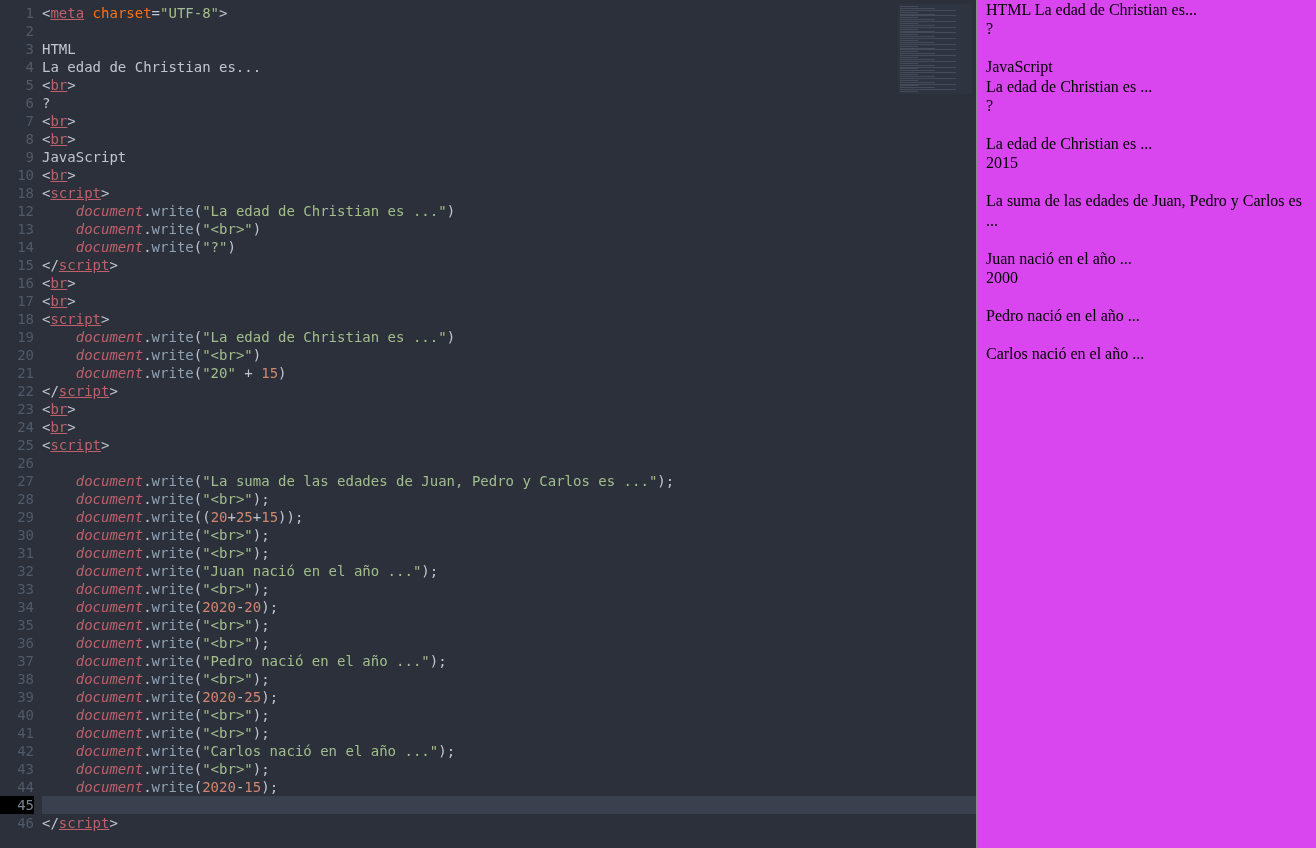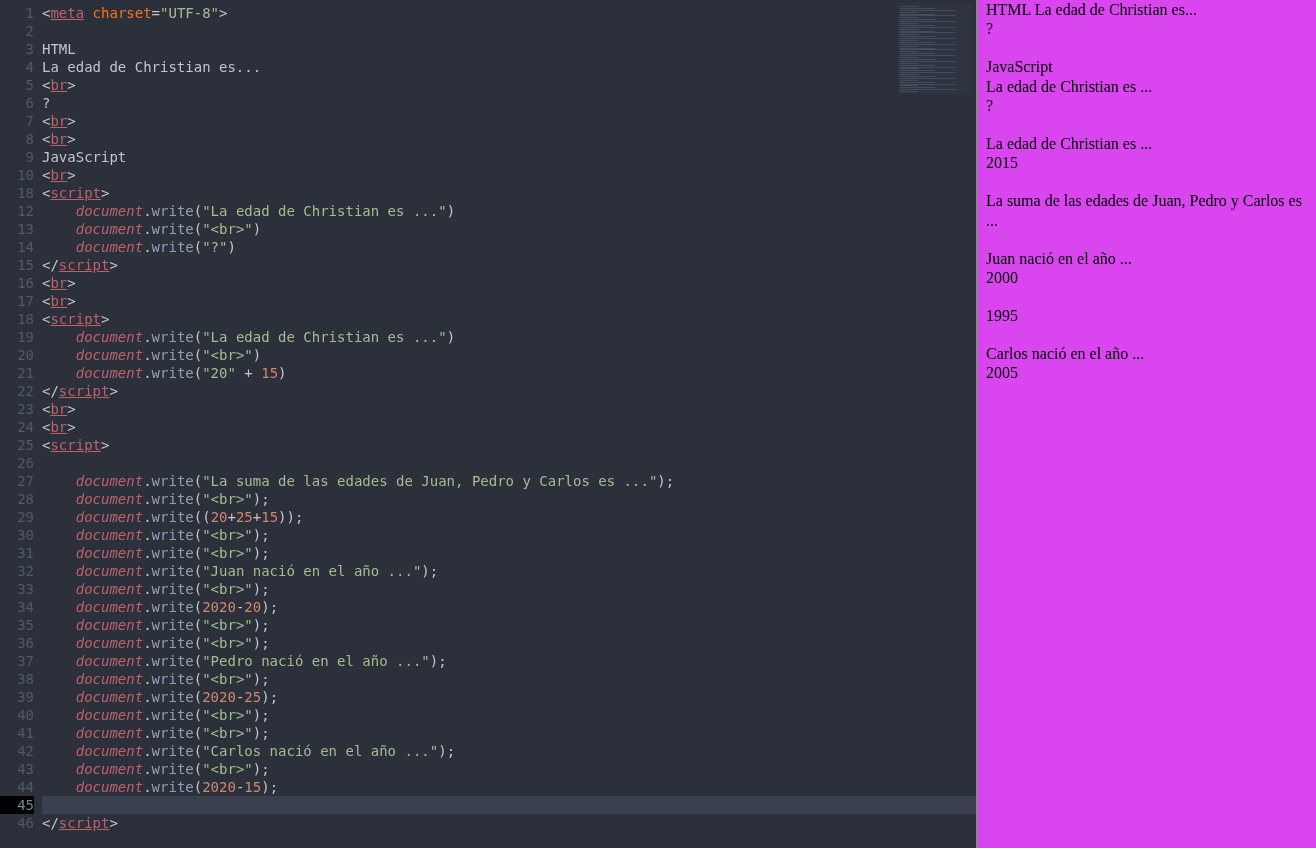--- a/index.html
+++ b/index.html
@@ -202,17 +202,16 @@
     <div>?</div>
     <div class="gap"></div>
     <div>La edad de Christian es ...</div>
     <div>2015</div>
     <div class="gap"></div>
     <div>La suma de las edades de Juan, Pedro y Carlos es ...</div>
     <div class="gap"></div>
     <div>Juan nació en el año ...</div>
     <div>2000</div>
     <div class="gap"></div>
-    <div>1995</div>
+    <div>Pedro nació en el año ...</div>
     <div class="gap"></div>
     <div>Carlos nació en el año ...</div>
-    <div>2005</div>
   </div>
 
 </body></html>

